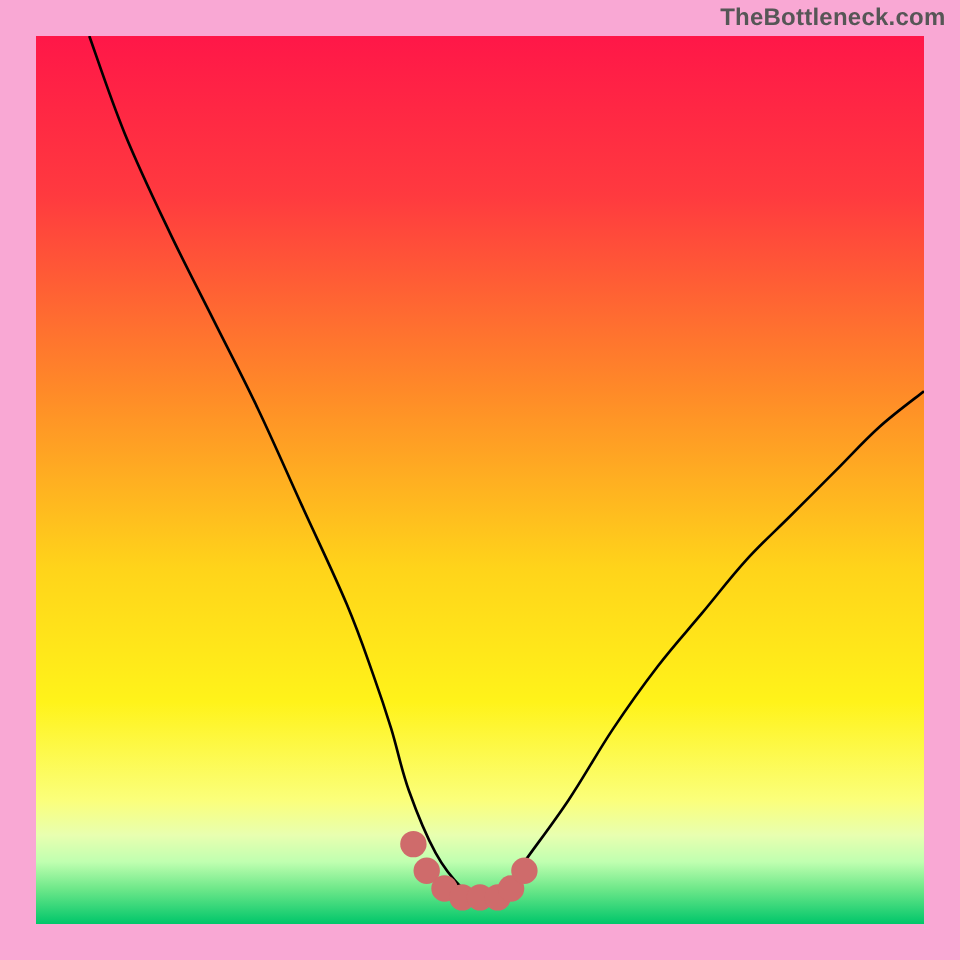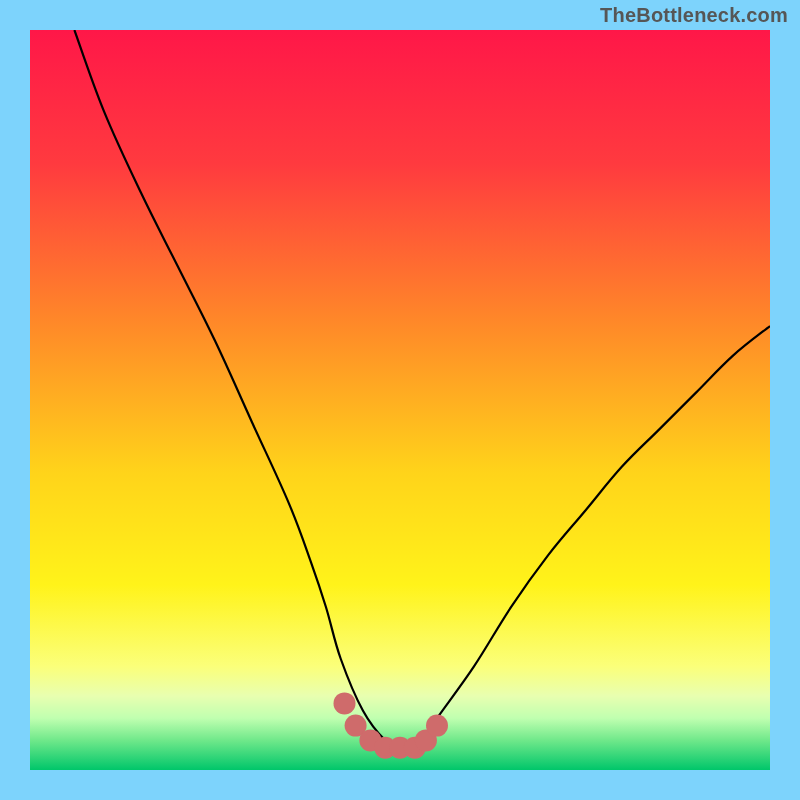--- a/index.html
+++ b/index.html
@@ -7,21 +7,21 @@
     padding: 0;
     width: 800px;
     height: 800px;
     background: #000000;
     overflow: hidden;
   }
   .stage {
     position: relative;
     width: 800px;
     height: 800px;
-    background: #7dd3fc;
+    background: #f9a8d4;
   }
   .watermark {
     position: absolute;
     top: 4px;
     right: 12px;
     font-family: Arial, Helvetica, sans-serif;
     font-size: 20px;
     font-weight: 600;
     color: #565656;
     letter-spacing: 0.2px;

